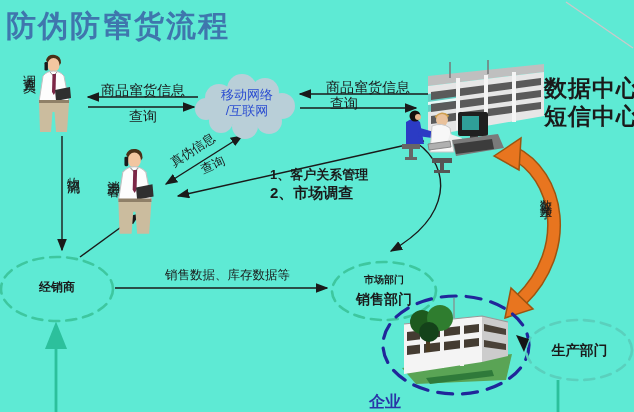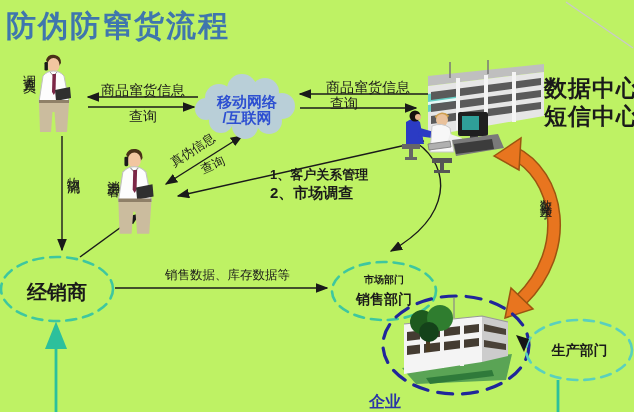--- a/index.html
+++ b/index.html
@@ -3,32 +3,32 @@
 <meta charset="utf-8">
 <style>
   :root{
     --title:#3f76ad; --teal:#3ec79f; --teal-light:#5ad0bd; --navy:#20269a;
     --orange:#e8751f; --orange-dark:#9c5410; --cloud-fill:#b9cfd8;
     --cloud-text:#2d4fd1; --enterprise-text:#2a35a8; --teal-arrow:#2cc09c;
     --ink:#1a1a1a;
   }
   html,body{margin:0;padding:0;background:#fff;}
   #stage{
-    position:relative;width:634px;height:412px;background:#bef264;
+    position:relative;width:634px;height:412px;background:#5eead4;
     font-family:"Liberation Sans", sans-serif;overflow:hidden;color:#111;
   }
   .abs{position:absolute;}
   .lbl{position:absolute;color:var(--ink);white-space:nowrap;}
   .ctr{text-align:center;}
   #title{left:6px;top:6px;font-size:30px;font-weight:bold;color:var(--title);letter-spacing:2px;}
   .vtext{writing-mode:vertical-rl;text-orientation:upright;letter-spacing:2px;line-height:14px;}
   .edge{font-size:14px;margin-left:8px;}
   .edge-sm{font-size:12.5px;}
   .node{font-weight:bold;}
-  .cloud-text{color:var(--cloud-text);font-weight:bold;font-size:15px;margin-top:7px;}
+  .cloud-text{color:var(--cloud-text);font-weight:normal;font-size:13px;}
   .dc-big{font-size:23px;font-weight:bold;line-height:28px;letter-spacing:1px;}
   .rot33{transform:rotate(-33deg);transform-origin:center;}
   .rot24{transform:rotate(-24deg);transform-origin:center;}
   .ent-text{color:var(--enterprise-text);font-weight:bold;font-size:16px;}
   svg .thin{stroke:var(--ink);stroke-width:1.4;fill:none;}
   svg .dash-teal{stroke:var(--teal);stroke-width:2.6;fill:none;stroke-dasharray:10 7;stroke-linecap:round;}
   svg .dash-teal-light{stroke:var(--teal-light);stroke-width:2.6;fill:none;stroke-dasharray:10 7;stroke-linecap:round;}
   svg .dash-navy{stroke:var(--navy);stroke-width:3.2;fill:none;stroke-dasharray:15 10;stroke-linecap:round;}
   svg .teal-line{stroke:var(--teal-arrow);stroke-width:2.8;fill:none;}
   svg .orange-body{stroke:var(--orange);stroke-width:11;fill:none;}
@@ -197,21 +197,21 @@
 
   <div class="lbl dc-big" style="left:544px;top:74px;">数据中心</div>
   <div class="lbl dc-big" style="left:544px;top:102px;">短信中心</div>
 
   <div class="lbl ctr edge-sm rot33" style="left:157px;top:142px;width:72px;">真伪信息</div>
   <div class="lbl ctr edge-sm rot24" style="left:189px;top:157px;width:48px;">查询</div>
 
   <div class="lbl node" style="left:270px;top:166px;font-size:13px;">1、客户关系管理</div>
   <div class="lbl node" style="left:270px;top:184px;font-size:15px;">2、市场调查</div>
 
-  <div class="lbl ctr" style="left:12px;top:279px;width:90px;font-size:20px;font-weight:bold;font-family:Liberation Mono, monospace;">经销商</div>
+  <div class="lbl ctr" style="left:12px;top:279px;width:90px;font-size:12px;font-weight:bold;font-family:Liberation Mono, monospace;">经销商</div>
   <div class="lbl ctr edge-sm" style="left:140px;top:267px;width:150px;text-align:right;">销售数据、库存数据等</div>
 
   <div class="lbl ctr node" style="left:334px;top:273px;width:100px;font-size:10px;">市场部门</div>
   <div class="lbl ctr node" style="left:532px;top:342px;width:95px;font-size:14px;">生产部门</div>
 
   <div class="lbl ctr node" style="left:334px;top:291px;width:100px;font-size:14px;">销售部门</div>
 
   <div class="lbl ent-text" style="left:369px;top:392px;">企业</div>
 </div>
 

